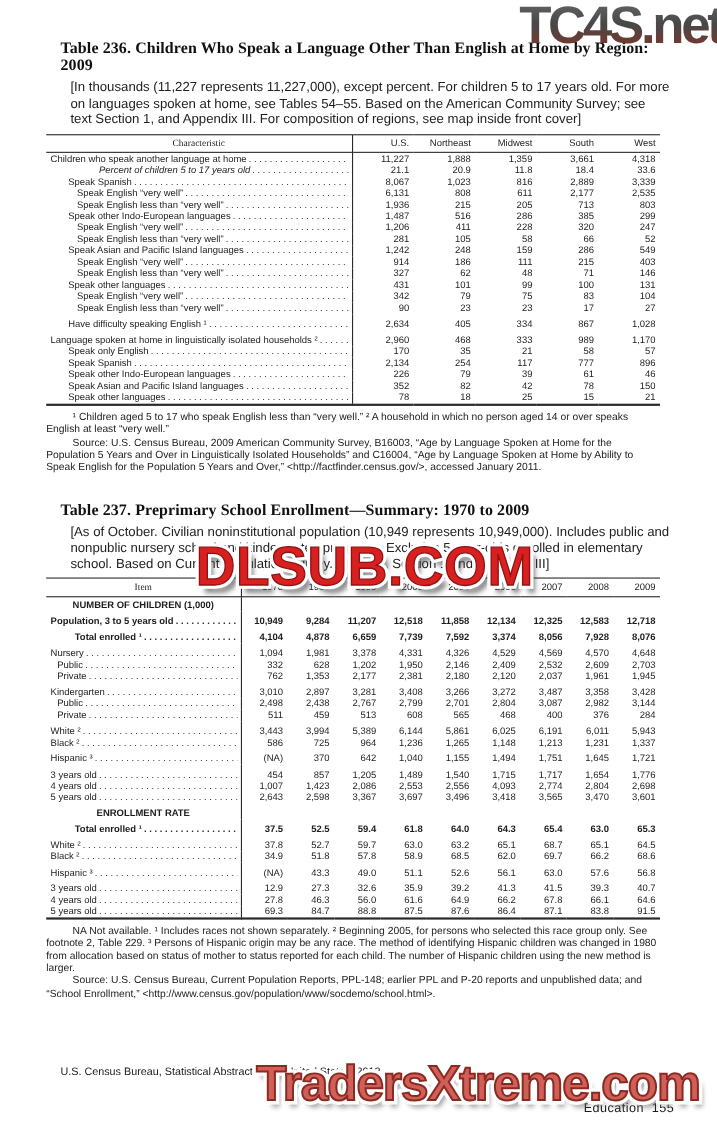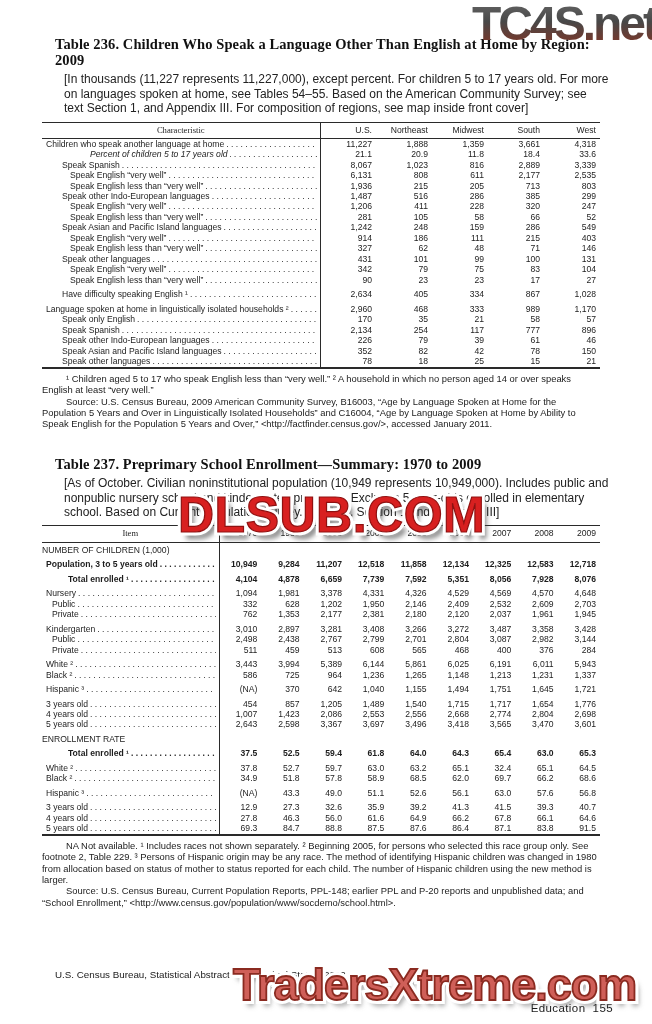--- a/index.html
+++ b/index.html
@@ -48,21 +48,21 @@
   th{border-bottom:1px solid #2a2a2a; font-weight:normal;}
   th,td{font-size:8.6px; line-height:1.16; padding:0.5px 0 0 0; vertical-align:bottom;
     color:#1d1d1d; overflow:hidden; white-space:nowrap;}
   th{height:15px; vertical-align:middle;}
   .stub-head{text-align:center;font-family:Liberation Serif, serif;}
   .num-head{text-align:right; padding-right:4px;}
   .stub{border-right:1px solid #2a2a2a;}
   .num{text-align:right; padding-right:4px;}
   tr.gap td{padding-top:4.5px;}
   tr.bold td{font-weight:bold;margin-left:28px;}
-  td.section-cell{text-align:left; padding-top:3px;}
+  td.section-cell{text-align:center; padding-top:3px;font-weight:bold;}
   .lblwrap{display:flex; align-items:baseline;}
   .lbl{white-space:nowrap;}
   .dots{flex:1; overflow:hidden; white-space:nowrap; margin:0 3px 0 2px; color:#2a2a2a;}
   .dots::after{content:" . . . . . . . . . . . . . . . . . . . . . . . . . . . . . . . . . . . . . . . . . . . . . . . . . . . . . . . .";}
   .t236 .lv0{padding-left:4px;}  .t236 .lv1{padding-left:20px;}
   .t236 .lv2{padding-left:28px;} .t236 .lv3{padding-left:48px;font-style:italic;}
   .t237 .lv0{padding-left:4px;}  .t237 .lv1{padding-left:10px;}
   .t237 .lv2{padding-left:26px;}
   
   .footnotes{margin-top:4px; width:558px;}
@@ -448,21 +448,21 @@
               <span class="lblwrap">
                 <span class="lbl">Total enrolled ¹</span>
                 <span class="dots"></span>
               </span>
             </td>
             <td class="num">4,104</td>
             <td class="num">4,878</td>
             <td class="num">6,659</td>
             <td class="num">7,739</td>
             <td class="num">7,592</td>
-            <td class="num">5,351</td>
+            <td class="num">3,374</td>
             <td class="num">8,056</td>
             <td class="num">7,928</td>
             <td class="num">8,076</td>
           </tr>
           <tr class="gap">
             <td class="stub lv0">
               <span class="lblwrap">
                 <span class="lbl">Nursery</span>
                 <span class="dots"></span>
               </span>
@@ -635,21 +635,21 @@
               <span class="lblwrap">
                 <span class="lbl">4 years old</span>
                 <span class="dots"></span>
               </span>
             </td>
             <td class="num">1,007</td>
             <td class="num">1,423</td>
             <td class="num">2,086</td>
             <td class="num">2,553</td>
             <td class="num">2,556</td>
-            <td class="num">2,668</td>
+            <td class="num">4,093</td>
             <td class="num">2,774</td>
             <td class="num">2,804</td>
             <td class="num">2,698</td>
           </tr>
           <tr>
             <td class="stub lv0">
               <span class="lblwrap">
                 <span class="lbl">5 years old</span>
                 <span class="dots"></span>
               </span>
@@ -699,21 +699,21 @@
                 <span class="lbl">White ²</span>
                 <span class="dots"></span>
               </span>
             </td>
             <td class="num">37.8</td>
             <td class="num">52.7</td>
             <td class="num">59.7</td>
             <td class="num">63.0</td>
             <td class="num">63.2</td>
             <td class="num">65.1</td>
-            <td class="num">32.4</td>
+            <td class="num">68.7</td>
             <td class="num">65.1</td>
             <td class="num">64.5</td>
           </tr>
           <tr>
             <td class="stub lv0">
               <span class="lblwrap">
                 <span class="lbl">Black ²</span>
                 <span class="dots"></span>
               </span>
             </td>

